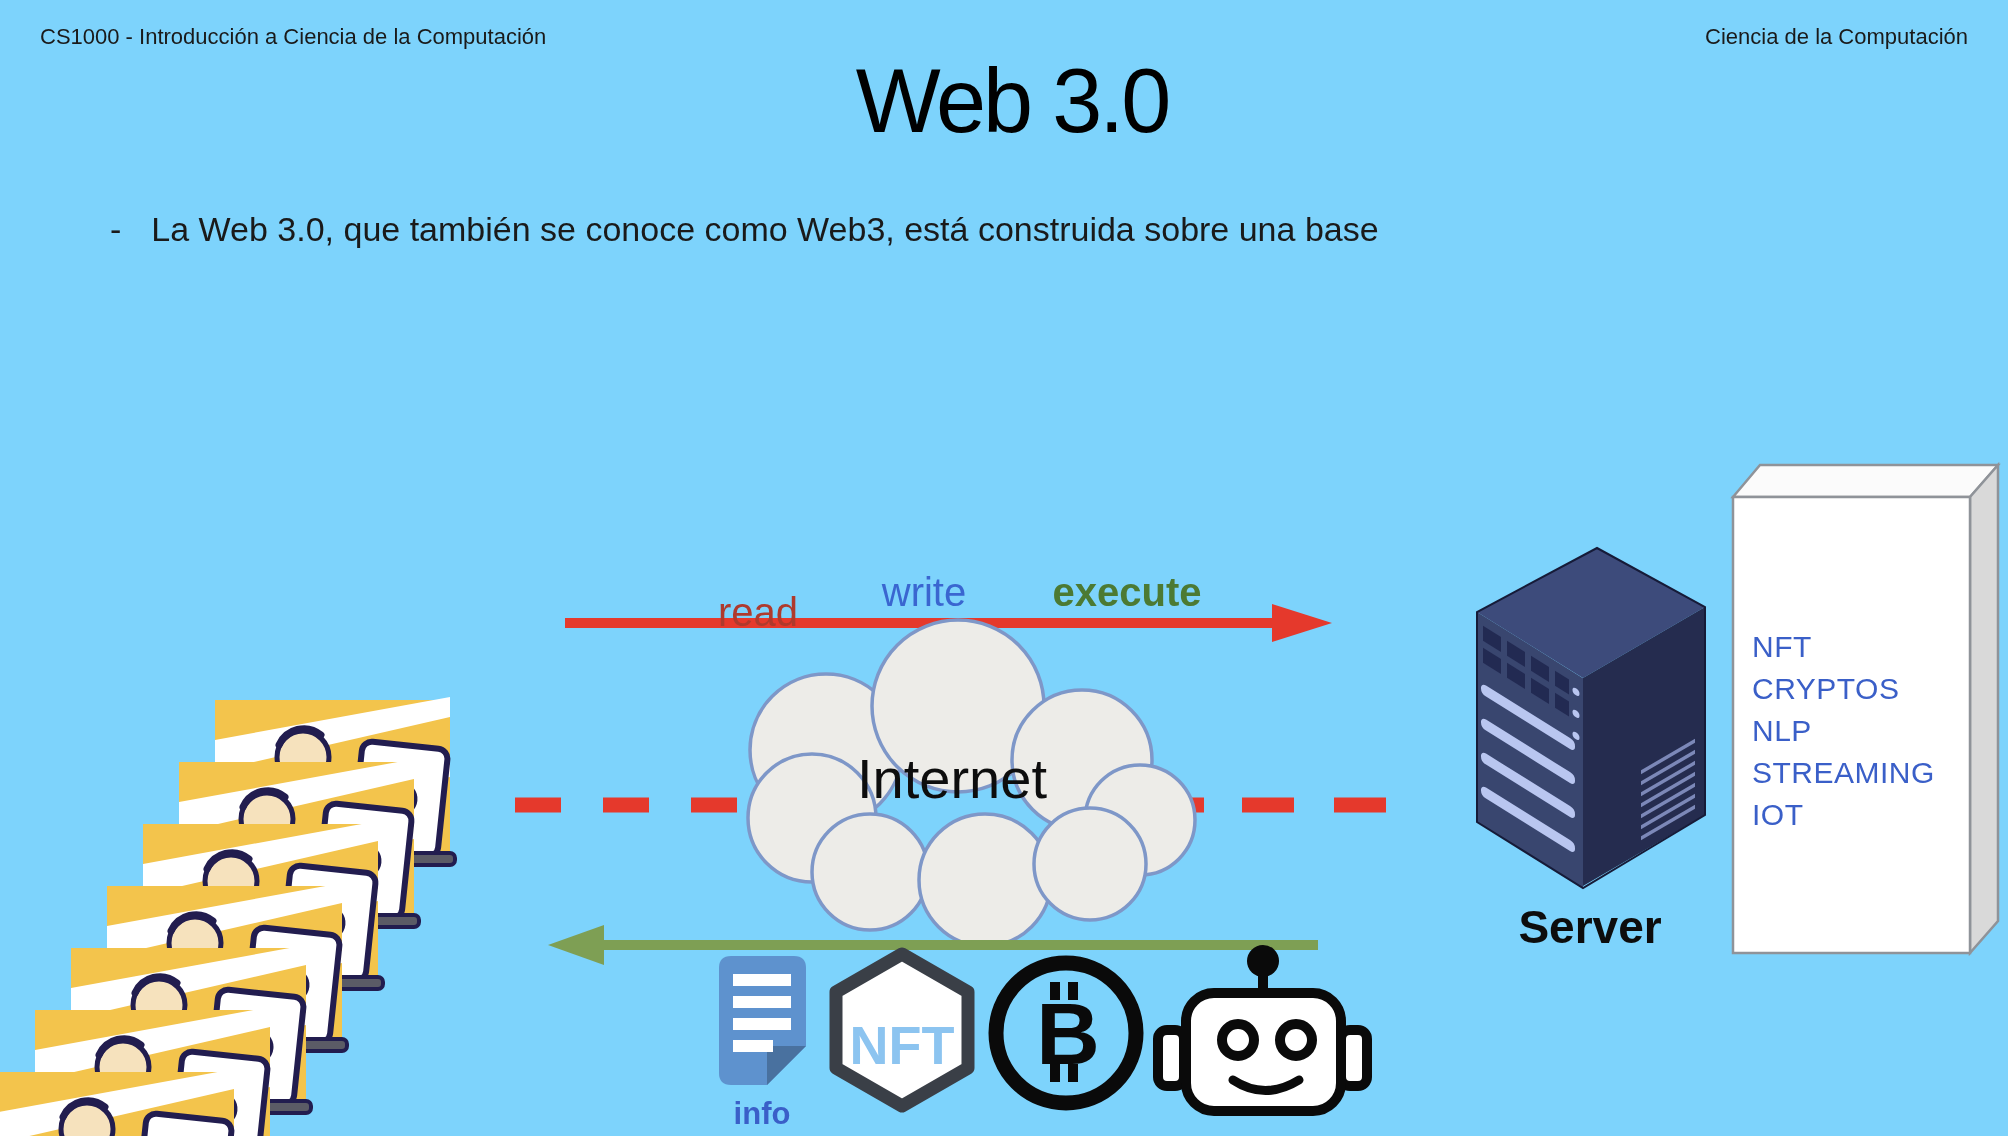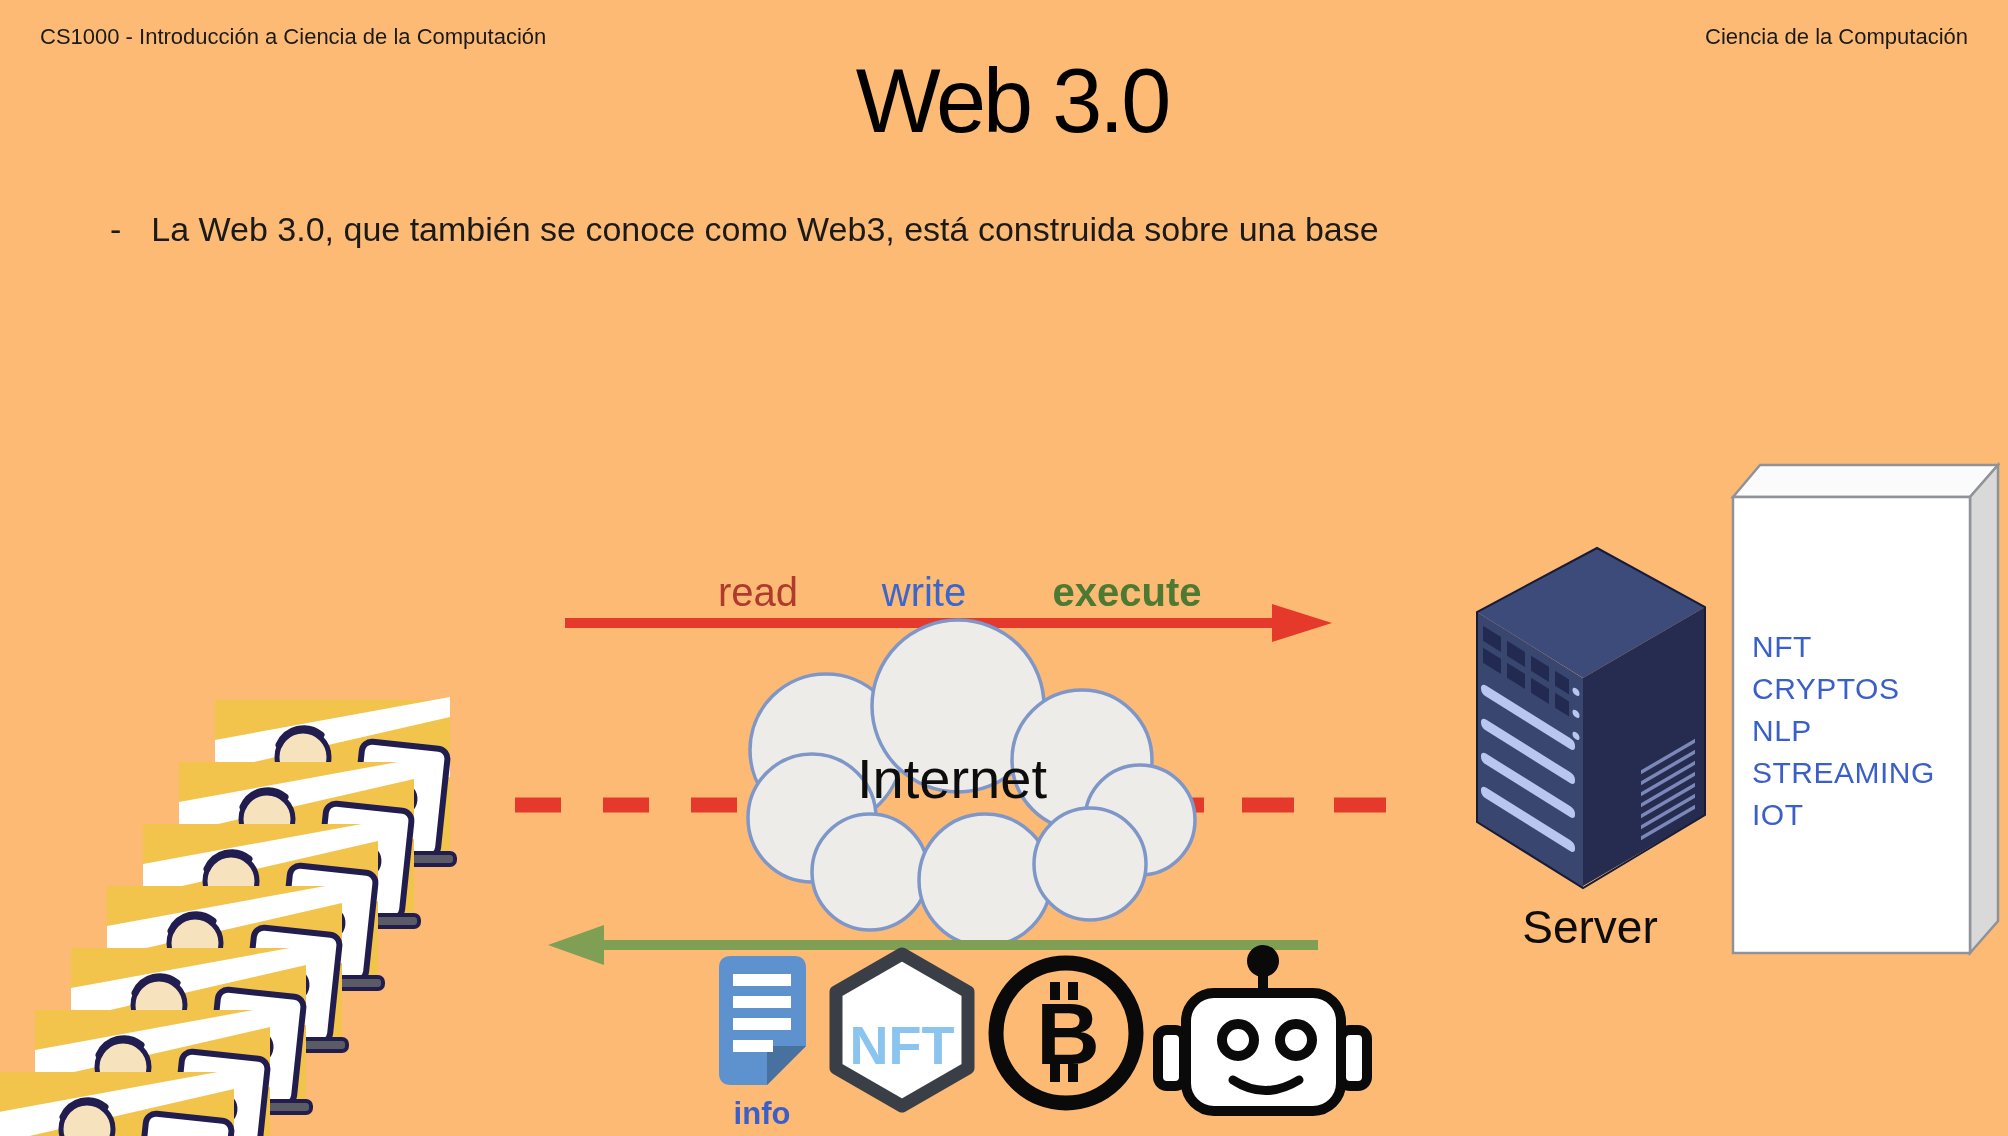--- a/index.html
+++ b/index.html
@@ -1,36 +1,36 @@
 <!DOCTYPE html>
 <html style="--read: #AF3A2D; --write: #3A66D0; --execute: #4C7A33; --arrow_red: #E5392C; --arrow_green: #7E9F54; --blue_text: #3A5FC8; --cloud_fill: #EDECE8; --cloud_stroke: #7E97C8; --doc_blue: #5E92CE; --doc_fold: #49719F; --hex_outline: #3A3F47; --nft_letters: #8CC4F0; --card_yellow: #F3C44C; --outline_navy: #221D4F; --skin: #F6E2BD; --srv_top: #3D4B7B; --srv_left: #39466F; --srv_right: #252C4F; --srv_slat: #B9C6F0; --srv_grid: #222A52; --srv_vent: #7C88B8; --box_side: #D9D9D9; --ink: #0A0A0A;"><head>
 <meta charset="utf-8">
 <style>
   html,body{margin:0;padding:0;background:#ffffff;}
   .slide{
-    position:relative;width:2008px;height:1136px;background:#fdba74;overflow:hidden;
+    position:relative;width:2008px;height:1136px;background:#7dd3fc;overflow:hidden;
     font-family:"Liberation Sans", sans-serif;color:#111;
   }
   .abs{position:absolute;}
   
   .hdr{top:24px;font-size:22px;color:#1a1a1a;white-space:nowrap;}
   .hdr-left{left:40px;}
   .hdr-right{right:40px;}
   
   .title{top:50px;left:8px;width:100%;text-align:center;font-size:90px;letter-spacing:-3px;color:#000;}
   
   .bullet{top:198px;left:110px;width:1420px;display:flex;gap:30px;font-size:34px;line-height:63px;color:#1a1a1a;}
   .bullet .marker{flex:0 0 auto;}
   
   .flow-label{top:570px;font-size:40px;transform:translateX(-50%);white-space:nowrap;}
-  .lbl-read{left:758px;color:var(--read);}
+  .lbl-read{left:758px;color:var(--read);margin-top:20px;}
   .lbl-write{left:924px;color:var(--write);}
   .lbl-exec{left:1127px;color:var(--execute);font-weight:bold;}
   .cloud-label{top:746px;left:952px;transform:translateX(-50%);font-size:56px;color:#0d0d0d;}
-  .server-label{top:900px;left:1590px;transform:translateX(-50%);font-size:46px;color:#0d0d0d;}
+  .server-label{top:900px;left:1590px;transform:translateX(-50%);font-size:46px;color:#0d0d0d;font-weight:bold;}
   .services{top:626px;left:1752px;font-size:30px;line-height:42px;color:var(--blue_text);letter-spacing:0.5px;}
   .info-label{top:1096px;left:762px;transform:translateX(-50%);font-size:31px;color:var(--blue_text);font-weight:bold;}
   
   .s-red{stroke:var(--arrow_red);}
   .f-red{fill:var(--arrow_red);}
   .s-green{stroke:var(--arrow_green);}
   .f-green{fill:var(--arrow_green);}
   .cloud-part{fill:var(--cloud_fill);stroke:var(--cloud_stroke);stroke-width:3.5;}
   .doc-main{fill:var(--doc_blue);}
   .doc-fold{fill:var(--doc_fold);}

